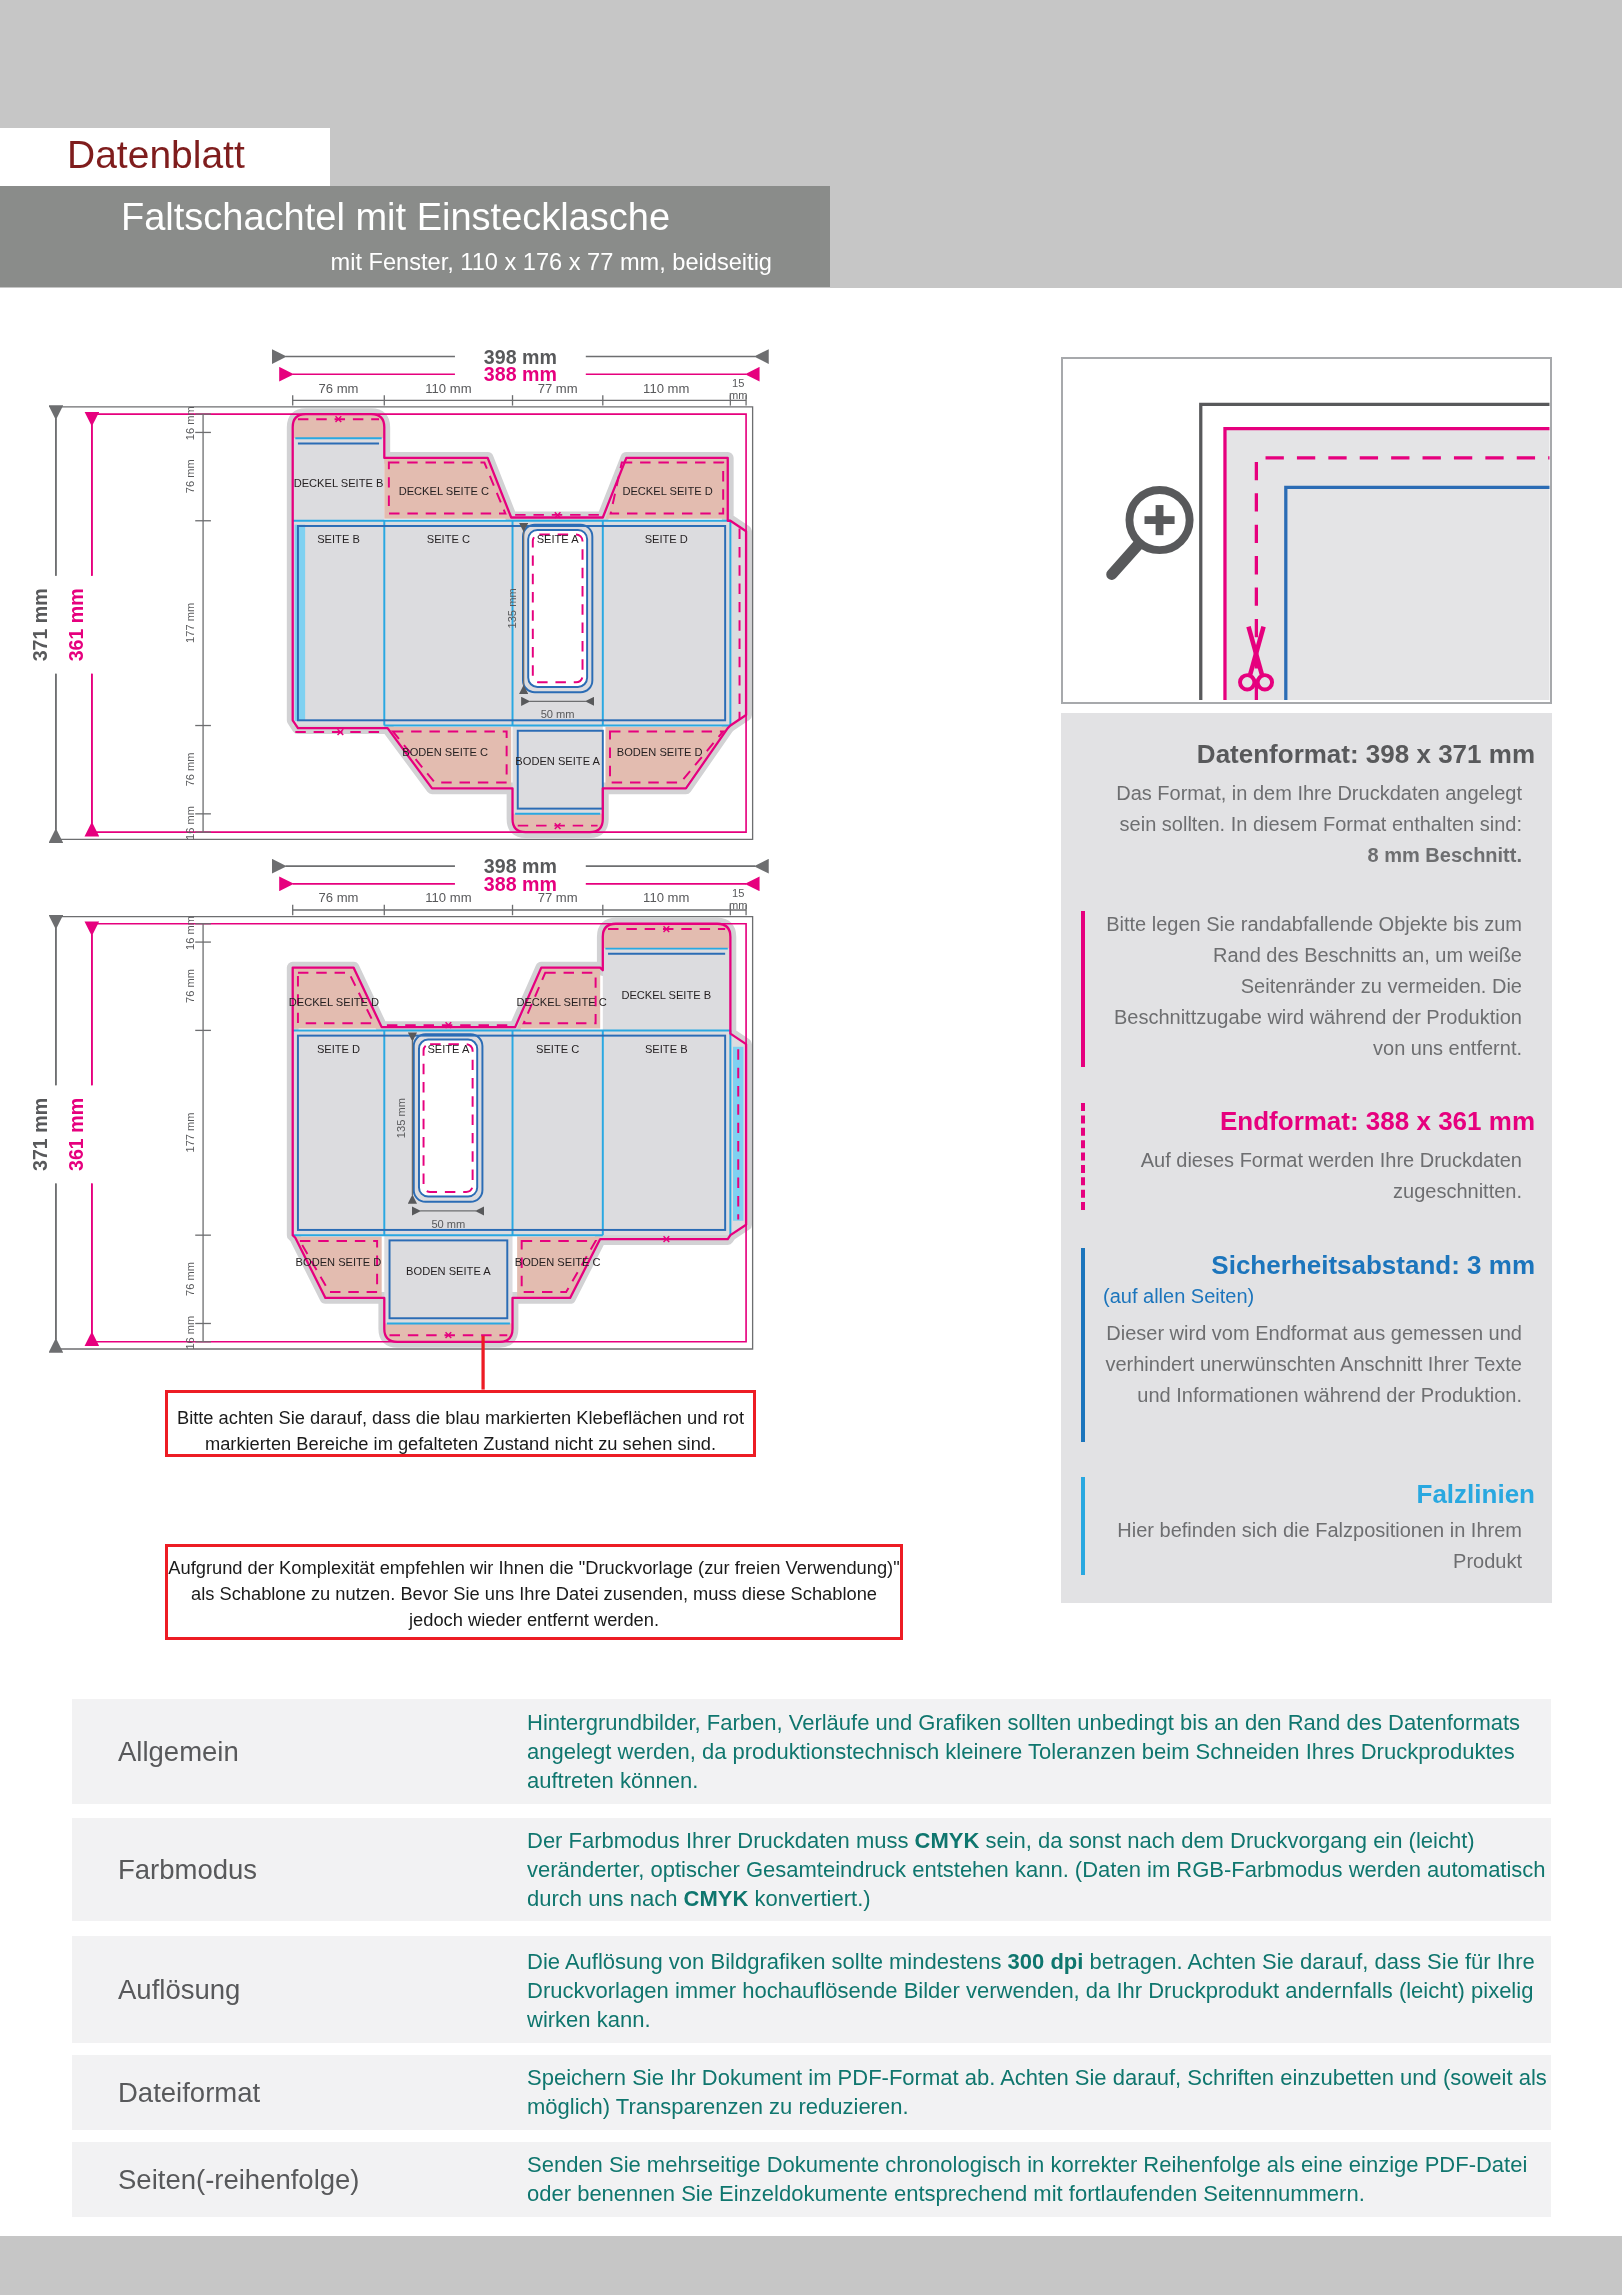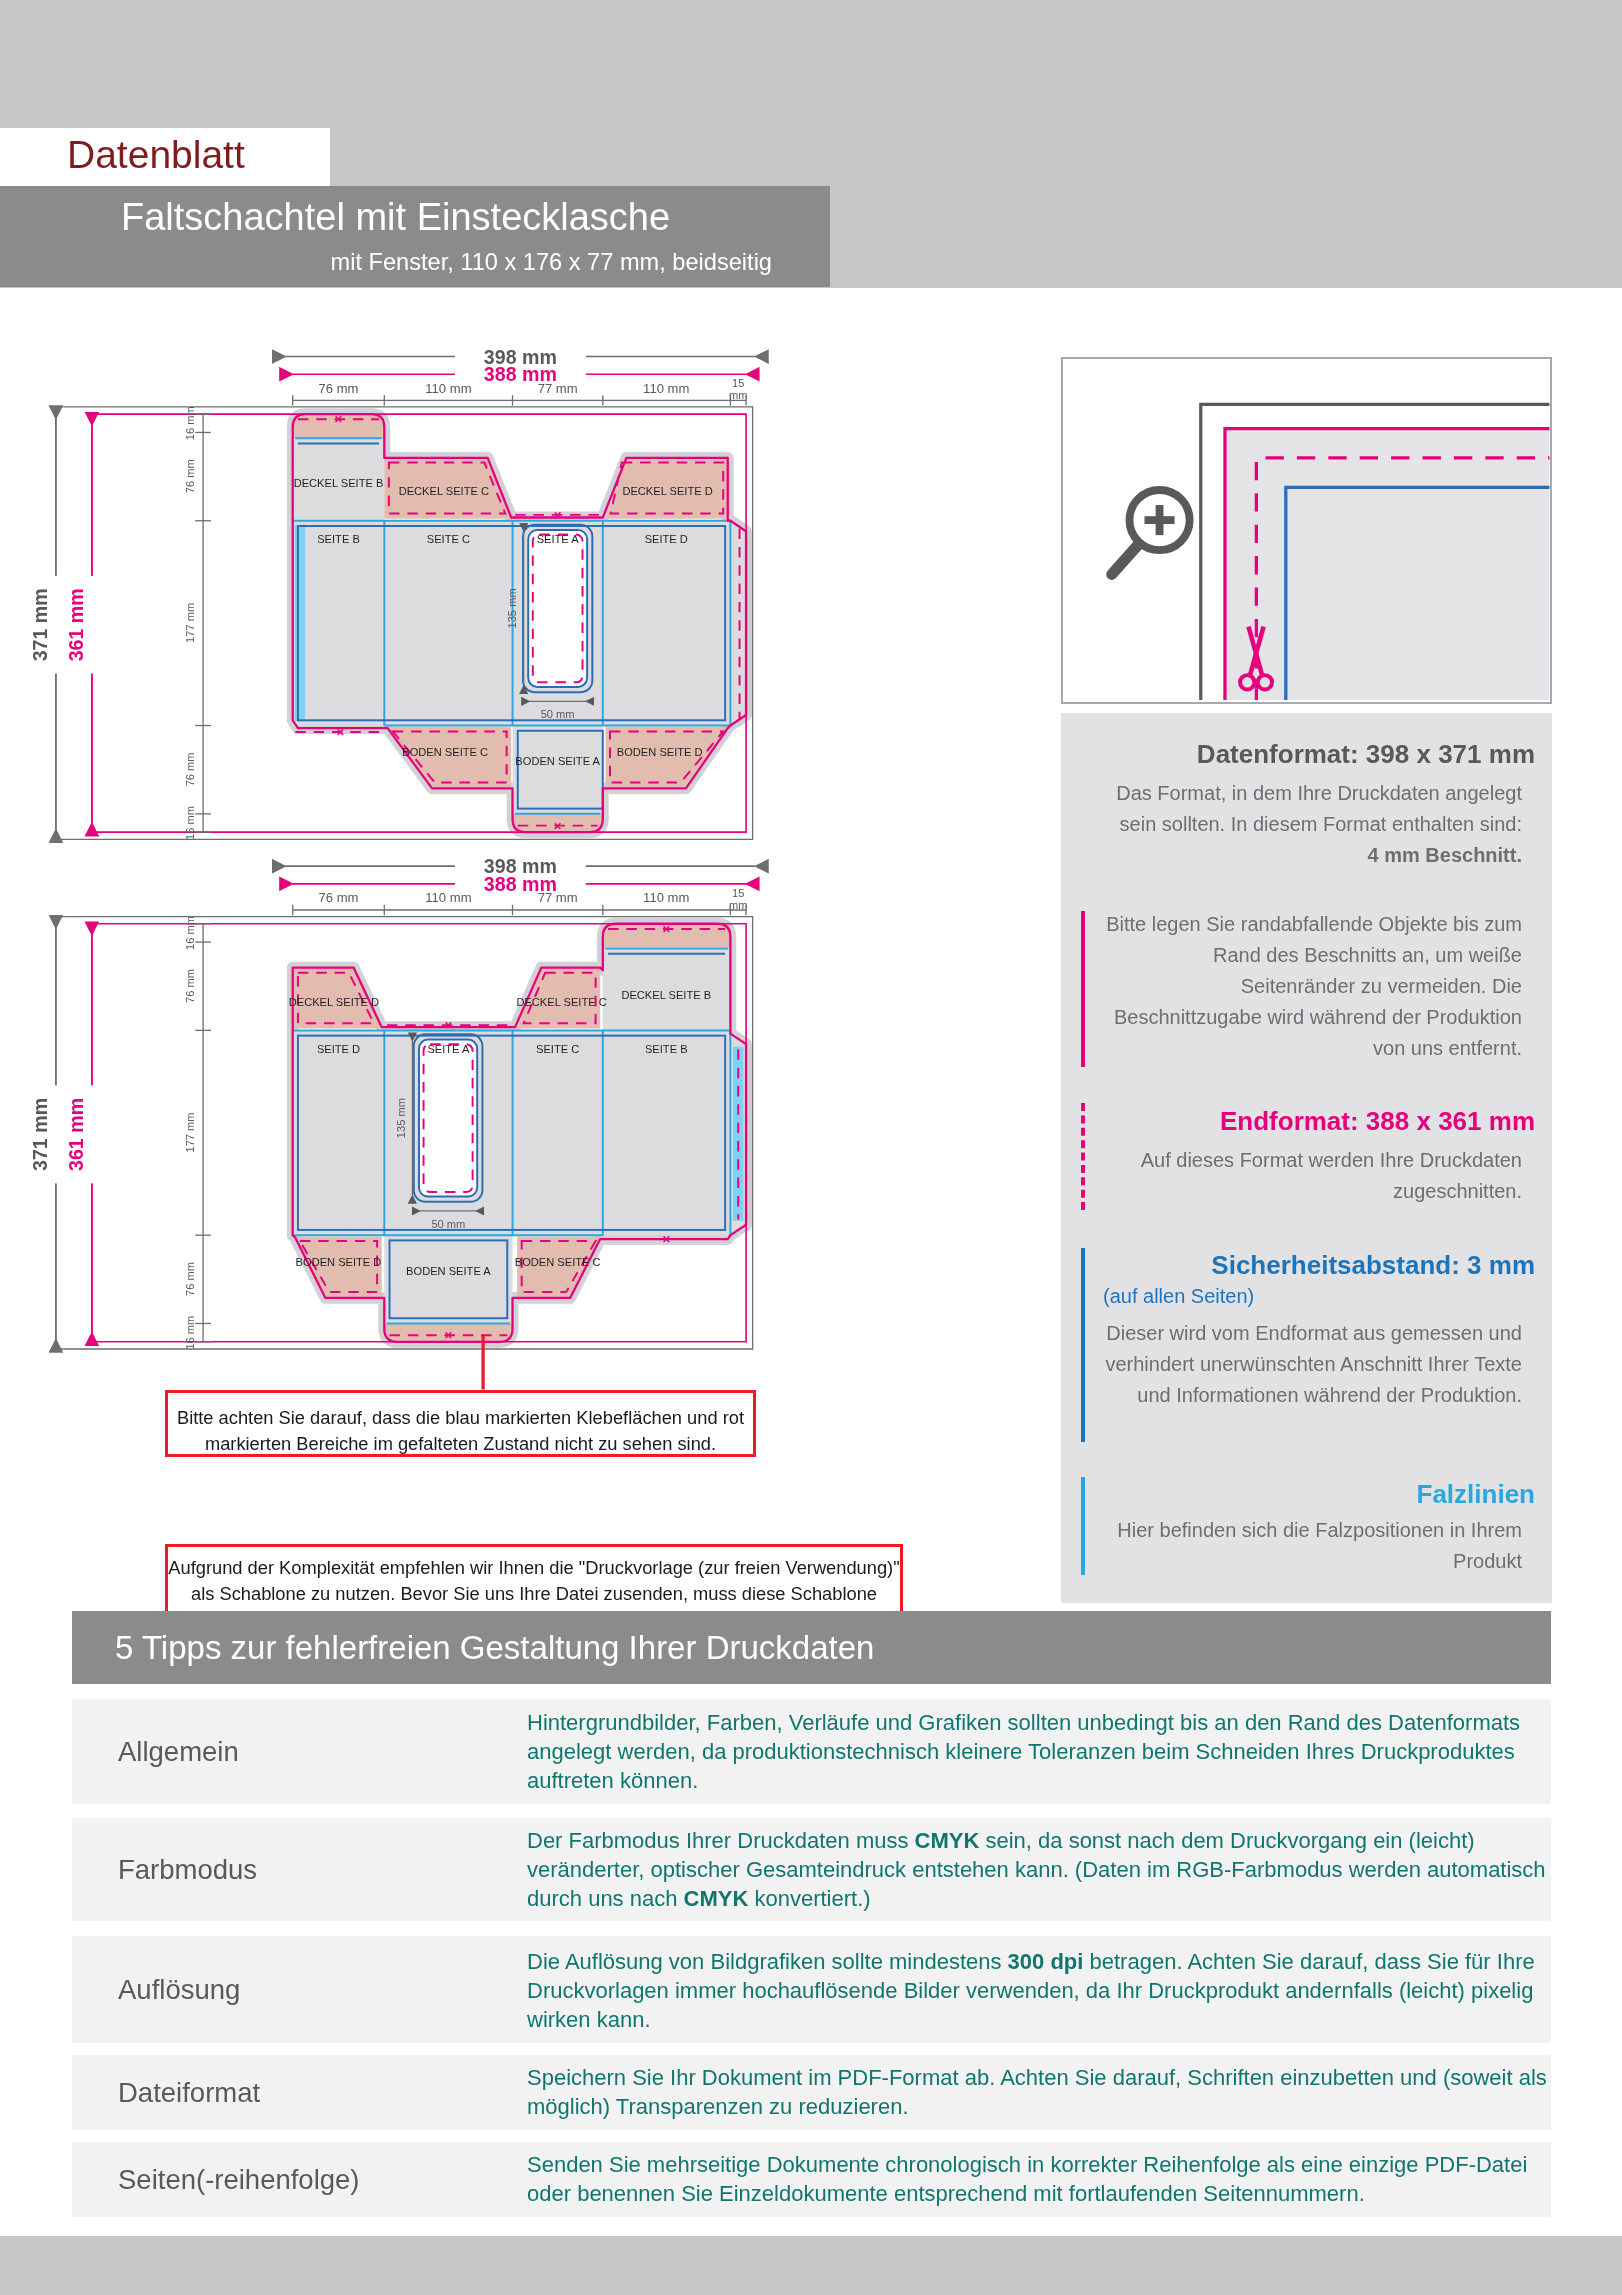--- a/index.html
+++ b/index.html
@@ -76,42 +76,39 @@
   <div class="abs title-banner">
     <span class="t1">Faltschachtel mit Einstecklasche</span>
     <span class="t2">mit Fenster, 110 x 176 x 77  mm, beidseitig</span>
   </div>
 
   <div class="abs detail-box"></div>
 
   <div class="abs info-panel">
     <div class="head" style="top:26px;">Datenformat: 398 x 371 mm</div>
     <div class="body" style="top:65px;">
-      <span>Das Format, in dem Ihre Druckdaten angelegt sein sollten. In diesem Format enthalten sind: </span><b>4 mm Beschnitt.</b>
+      <span>Das Format, in dem Ihre Druckdaten angelegt sein sollten. In diesem Format enthalten sind: </span><b>8 mm Beschnitt.</b>
     </div>
     <div class="bar bar-solid-m" style="top:198px;height:156px;"></div>
     <div class="body" style="top:196px;">Bitte legen Sie randabfallende Objekte bis zum Rand des Beschnitts an, um weiße Seitenränder zu vermeiden. Die Beschnittzugabe wird während der Produktion von uns entfernt.</div>
     <div class="bar bar-dash-m" style="top:390px;height:107px;"></div>
     <div class="head hm" style="top:393px;">Endformat: 388 x 361 mm</div>
     <div class="body" style="top:432px;">Auf dieses Format werden Ihre Druckdaten zugeschnitten.</div>
     <div class="bar bar-solid-b" style="top:535px;height:194px;"></div>
     <div class="head hb" style="top:537px;">Sicherheitsabstand: 3 mm</div>
     <div class="subhead" style="top:572px;">(auf allen Seiten)</div>
     <div class="body" style="top:605px;">Dieser wird vom Endformat aus gemessen und verhindert unerwünschten Anschnitt Ihrer Texte und Informationen während der Produktion.</div>
     <div class="bar bar-solid-c" style="top:764px;height:98px;"></div>
     <div class="head hc" style="top:766px;">Falzlinien</div>
     <div class="body" style="top:802px;">Hier befinden sich die Falzpositionen in Ihrem Produkt</div>
   </div>
 
   <div class="abs note note1">Bitte achten Sie darauf, dass die blau markierten Klebeflächen und rot markierten Bereiche im gefalteten Zustand nicht zu sehen sind.</div>
   <div class="abs note note2">Aufgrund der Komplexität empfehlen wir Ihnen die "Druckvorlage (zur freien Verwendung)" als Schablone zu nutzen. Bevor Sie uns Ihre Datei zusenden, muss diese Schablone jedoch wieder entfernt werden.</div>
 
-  <div class="abs tips-banner">
-    <span>5 Tipps zur fehlerfreien Gestaltung Ihrer Druckdaten</span>
-  </div>
 
   <div class="abs row" style="top:1699px;height:105px;">
     <span class="lbl" style="line-height:105px;">Allgemein</span>
     <span class="txt" style="top:9.2px;">Hintergrundbilder, Farben, Verläufe und Grafiken sollten unbedingt bis an den Rand des Datenformats angelegt werden, da produktionstechnisch kleinere Toleranzen beim Schneiden Ihres Druckproduktes auftreten können.</span>
   </div>
   <div class="abs row" style="top:1818px;height:103px;">
     <span class="lbl" style="line-height:103px;">Farbmodus</span>
     <span class="txt" style="top:7.9px;"><span>Der Farbmodus Ihrer Druckdaten muss </span><b>CMYK</b><span> sein, da sonst nach dem Druckvorgang ein (leicht) veränderter, optischer Gesamteindruck entstehen kann. (Daten im RGB-Farbmodus werden automatisch durch uns nach </span><b>CMYK</b><span> konvertiert.)</span></span>
   </div>
   <div class="abs row" style="top:1936px;height:107px;">

